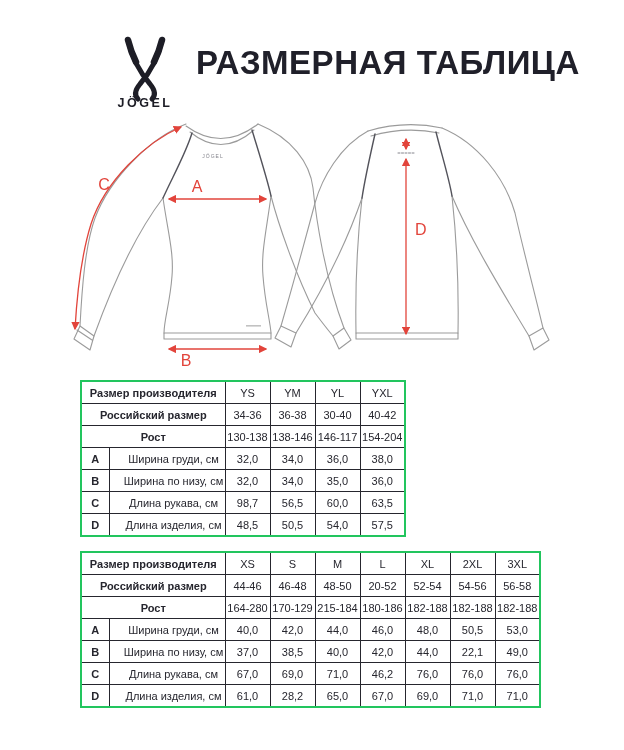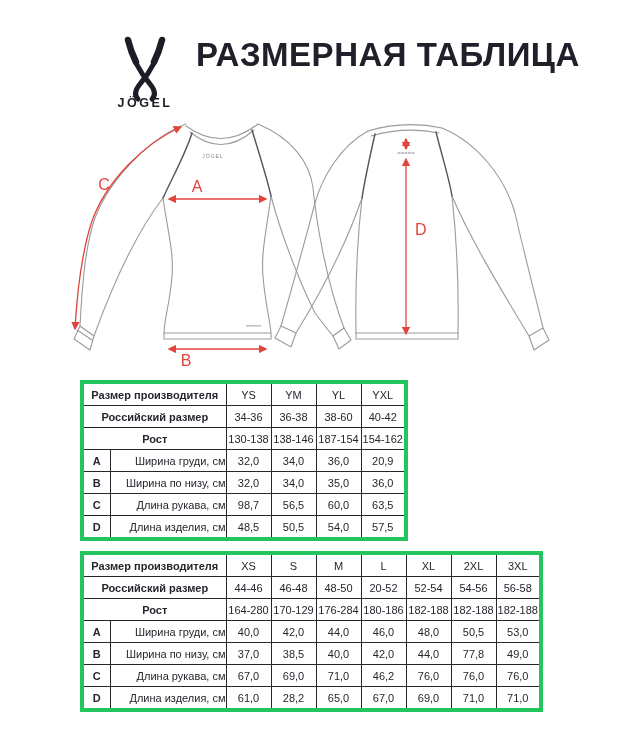--- a/index.html
+++ b/index.html
@@ -1,34 +1,34 @@
 <!DOCTYPE html>
 <html><head>
 <meta charset="utf-8">
 <style>
   html,body{margin:0;padding:0;background:#fff;}
   .page{position:relative;width:624px;height:750px;background:#ffffff;overflow:hidden;
         font-family:"Liberation Sans",sans-serif;color:#26262e;}
 
   
   .logo-wrap{position:absolute;left:100px;top:32px;width:90px;height:78px;}
-  .page-title{position:absolute;left:196px;top:36px;font-size:33px;font-weight:700;
+  .page-title{position:absolute;left:196px;top:44px;font-size:33px;font-weight:700;
               letter-spacing:.5px;color:#20202a;white-space:nowrap;}
 
   
   .diagram{position:absolute;left:0;top:108px;width:624px;height:270px;}
 
   
   .tbl{position:absolute;border-collapse:collapse;background:#fff;table-layout:fixed;}
-  .tbl{border:4px solid #22c55e;}
+  .tbl{border:2px solid #22c55e;}
   .tbl td{border:1px solid #26262e;height:21px;font-size:11px;text-align:center;
           color:#26262e;padding:0;overflow:hidden;white-space:nowrap;}
   .tbl td.hl{font-weight:700;}
   .tbl td.letter{font-weight:700;}
-  .tbl td.mlabel{text-align:right;padding-left:13px;}
+  .tbl td.mlabel{text-align:center;padding-left:13px;}
   #table-youth{left:80px;top:380px;}
   #table-adult{left:80px;top:551px;}
 </style>
 </head>
 <body>
 
 <div class="page">
 
   <div class="logo-wrap">
     <svg width="90" height="78" viewBox="0 0 90 78">
@@ -128,37 +128,37 @@
           <td class="hl" colspan="2">Размер производителя</td>
           <td>YS</td>
           <td>YM</td>
           <td>YL</td>
           <td>YXL</td>
         </tr>
         <tr>
           <td class="hl" colspan="2">Российский размер</td>
           <td>34-36</td>
           <td>36-38</td>
-          <td>38-60</td>
+          <td>30-40</td>
           <td>40-42</td>
         </tr>
         <tr>
           <td class="hl" colspan="2">Рост</td>
           <td>130-138</td>
           <td>138-146</td>
-          <td>187-154</td>
-          <td>154-162</td>
+          <td>146-117</td>
+          <td>154-204</td>
         </tr>
         <tr>
           <td class="letter">A</td>
           <td class="mlabel">Ширина груди, см</td>
           <td>32,0</td>
           <td>34,0</td>
           <td>36,0</td>
-          <td>20,9</td>
+          <td>38,0</td>
         </tr>
         <tr>
           <td class="letter">B</td>
           <td class="mlabel">Ширина по низу, см</td>
           <td>32,0</td>
           <td>34,0</td>
           <td>35,0</td>
           <td>36,0</td>
         </tr>
         <tr>
@@ -209,21 +209,21 @@
           <td>48-50</td>
           <td>20-52</td>
           <td>52-54</td>
           <td>54-56</td>
           <td>56-58</td>
         </tr>
         <tr>
           <td class="hl" colspan="2">Рост</td>
           <td>164-280</td>
           <td>170-129</td>
-          <td>176-284</td>
+          <td>215-184</td>
           <td>180-186</td>
           <td>182-188</td>
           <td>182-188</td>
           <td>182-188</td>
         </tr>
         <tr>
           <td class="letter">A</td>
           <td class="mlabel">Ширина груди, см</td>
           <td>40,0</td>
           <td>42,0</td>
@@ -234,21 +234,21 @@
           <td>53,0</td>
         </tr>
         <tr>
           <td class="letter">B</td>
           <td class="mlabel">Ширина по низу, см</td>
           <td>37,0</td>
           <td>38,5</td>
           <td>40,0</td>
           <td>42,0</td>
           <td>44,0</td>
-          <td>77,8</td>
+          <td>22,1</td>
           <td>49,0</td>
         </tr>
         <tr>
           <td class="letter">C</td>
           <td class="mlabel">Длина рукава, см</td>
           <td>67,0</td>
           <td>69,0</td>
           <td>71,0</td>
           <td>46,2</td>
           <td>76,0</td>

